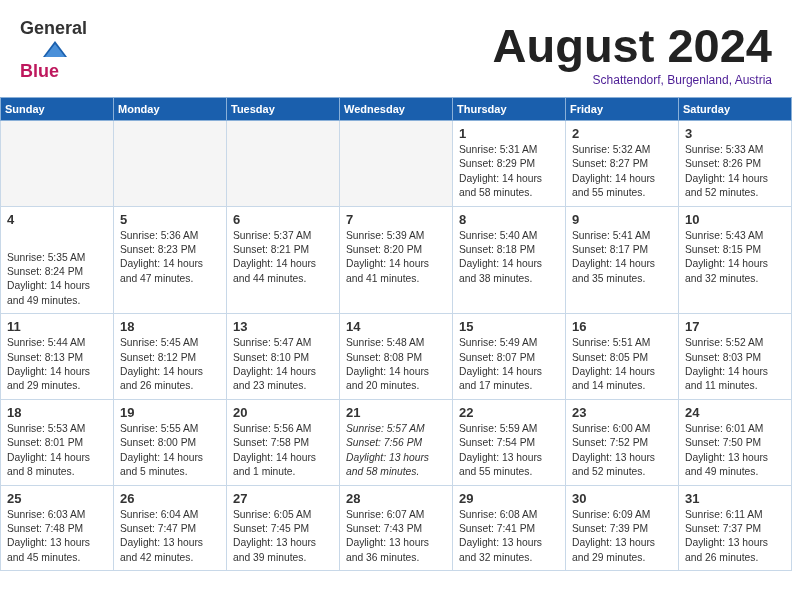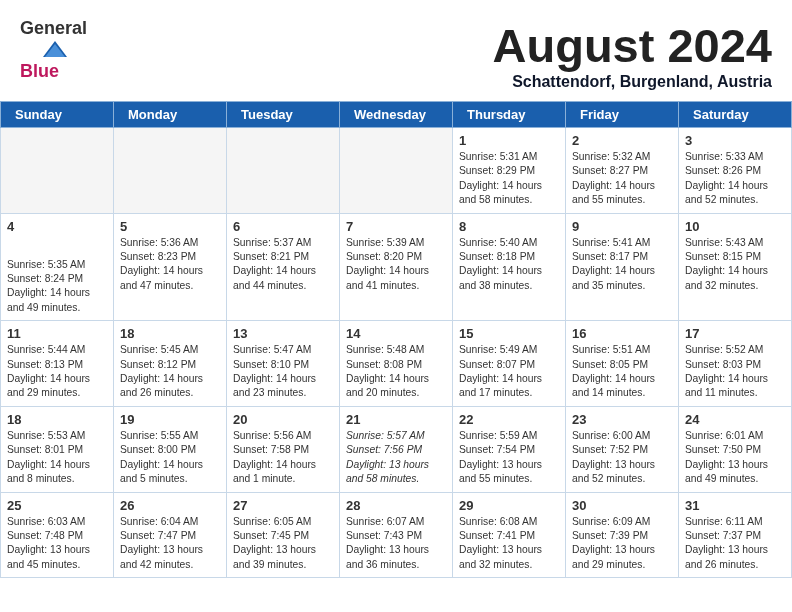--- a/index.html
+++ b/index.html
@@ -5,23 +5,23 @@
     * { box-sizing: border-box; margin: 0; padding: 0; }
     body { font-family: Arial, sans-serif; background: #fff; width: 792px; min-height: 612px; }
     .header { display: flex; justify-content: space-between; align-items: flex-start; padding: 18px 20px 10px 20px; }
     .logo { display: flex; flex-direction: column; align-items: flex-start; }
     .logo-text { display: flex; align-items: center; flex-direction: column; }
     .logo-general { font-size: 18px; font-weight: bold; color: #333; }
     .logo-blue { font-size: 18px; font-weight: bold; color: #be185d; }
     .logo-icon { width: 28px; height: 22px; margin-left: 2px; }
     .title-block { text-align: right; }
     .month-year { font-size: 47px; font-weight: bold; color: #222; }
-    .location { font-size: 16px; font-weight: bold; color: #0f172a; }
+    .location { font-size: 12px; font-weight: normal; color: #4c1d95; }
     .calendar { width: 100%; border-collapse: collapse; margin: 0; }
-    .calendar th { background: #1a5fad; color: #fff; text-align: left; padding: 5px 14px; font-size: 13px; border: 1px solid #8ab0d8; }
+    .calendar th { background: #1a5fad; color: #fff; text-align: left; padding: 5px 4px; font-size: 11px; border: 1px solid #8ab0d8; }
     .calendar td { border: 1px solid #c8d8e8; vertical-align: top; padding: 5px 6px; width: 113px; min-height: 80px; background: #fff; font-size: 10.5px; color: #333; }
     .calendar td.empty { background: #f5f5f5; }
     .day-number { font-size: 13px; font-weight: bold; color: #333; display: block; margin-bottom: 2px; }
     .day-content { font-size: 10.3px; line-height: 1.4; }
     table { table-layout: fixed; }
     td { overflow: hidden; }
   </style>
 </head>
 <body>
 

